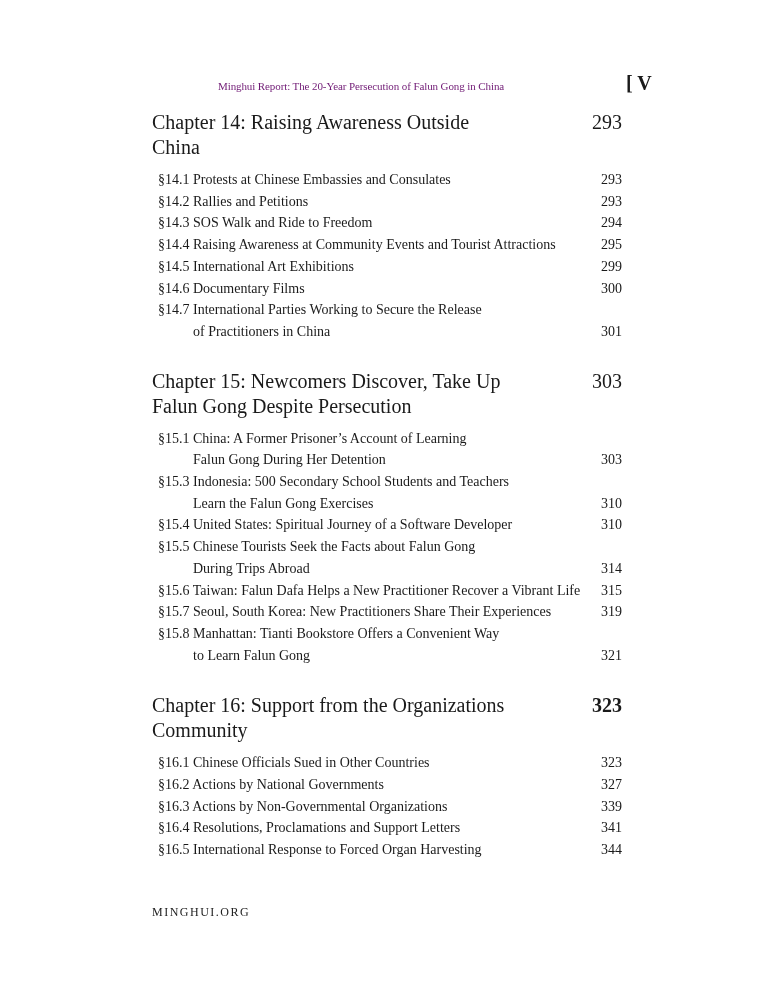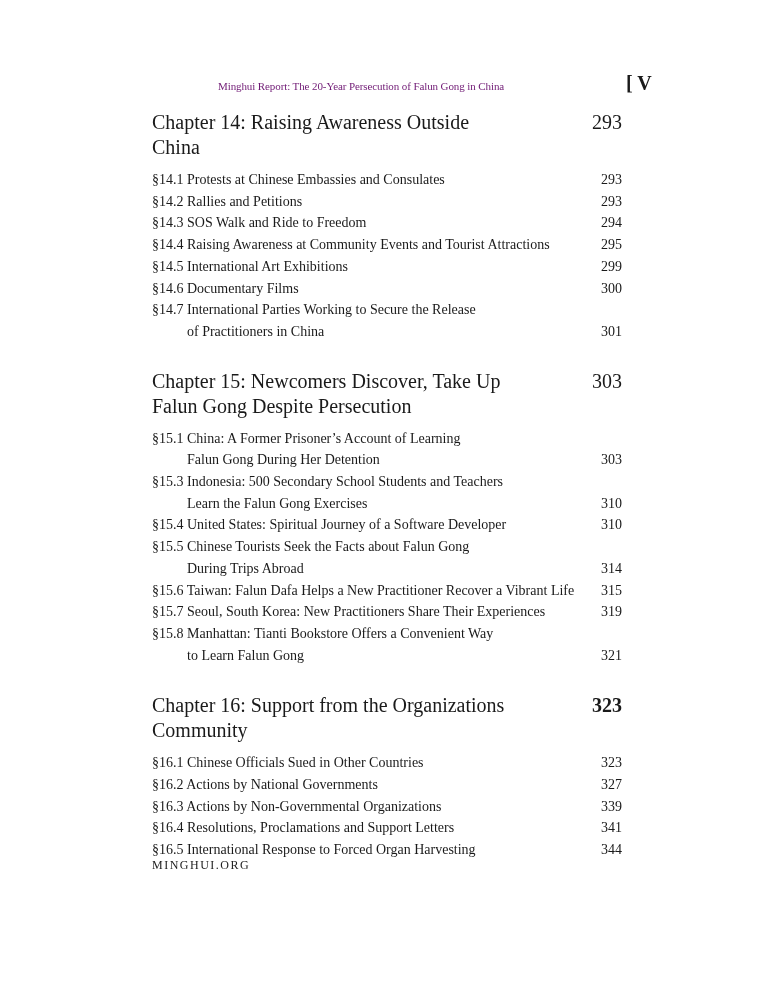--- a/index.html
+++ b/index.html
@@ -6,28 +6,28 @@
   body { width: 768px; height: 1000px; position: relative; overflow: hidden;
          font-family: "Liberation Serif", "DejaVu Serif", serif; color: #1a1a1a; }
   .running-head { position: absolute; top: 78px; left: 0; width: 768px; }
   .running-title { position: absolute; left: 218px; top: 2px; font-size: 11px; letter-spacing: -0.1px; color: #701a75; white-space: nowrap; }
   .page-num { position: absolute; left: 626px; top: -6px; font-size: 20px; font-weight: bold; white-space: nowrap; }
   .toc { position: absolute; left: 152px; top: 110px; width: 470px; }
   .chapter { display: flex; justify-content: space-between; font-size: 20px; line-height: 25px; color: #1a1a1a; }
   .chapter .ch-title { max-width: 360px; }
   .chapter .ch-page { white-space: nowrap; }
   .chapter .ch-page.bold { font-weight: bold; }
-  .sections { margin-top: 9px; }
+  .sections { margin-top: 9px; margin-left: 6px; }
   .section { display: flex; justify-content: space-between; align-items: flex-end; font-size: 14px; line-height: 21.7px; }
   .section .s-title { white-space: pre-line; }
   .section .s-title .cont { padding-left: 35px; }
   .section .s-page { white-space: nowrap; }
   .spacer-1 { height: 26px; }
   .spacer-2 { height: 27px; }
-  .footer { position: absolute; left: 152px; top: 858px; font-size: 12px; letter-spacing: 1.5px; color: #222; }
+  .footer { position: absolute; left: 152px; top: 905px; font-size: 12px; letter-spacing: 1.5px; color: #222; }
 </style>
 </head>
 <body>
 
 <div class="running-head">
   <span class="running-title">Minghui Report: The 20-Year Persecution of Falun Gong in China</span>
   <span class="page-num">[ V</span>
 </div>
 
 <div class="toc">

